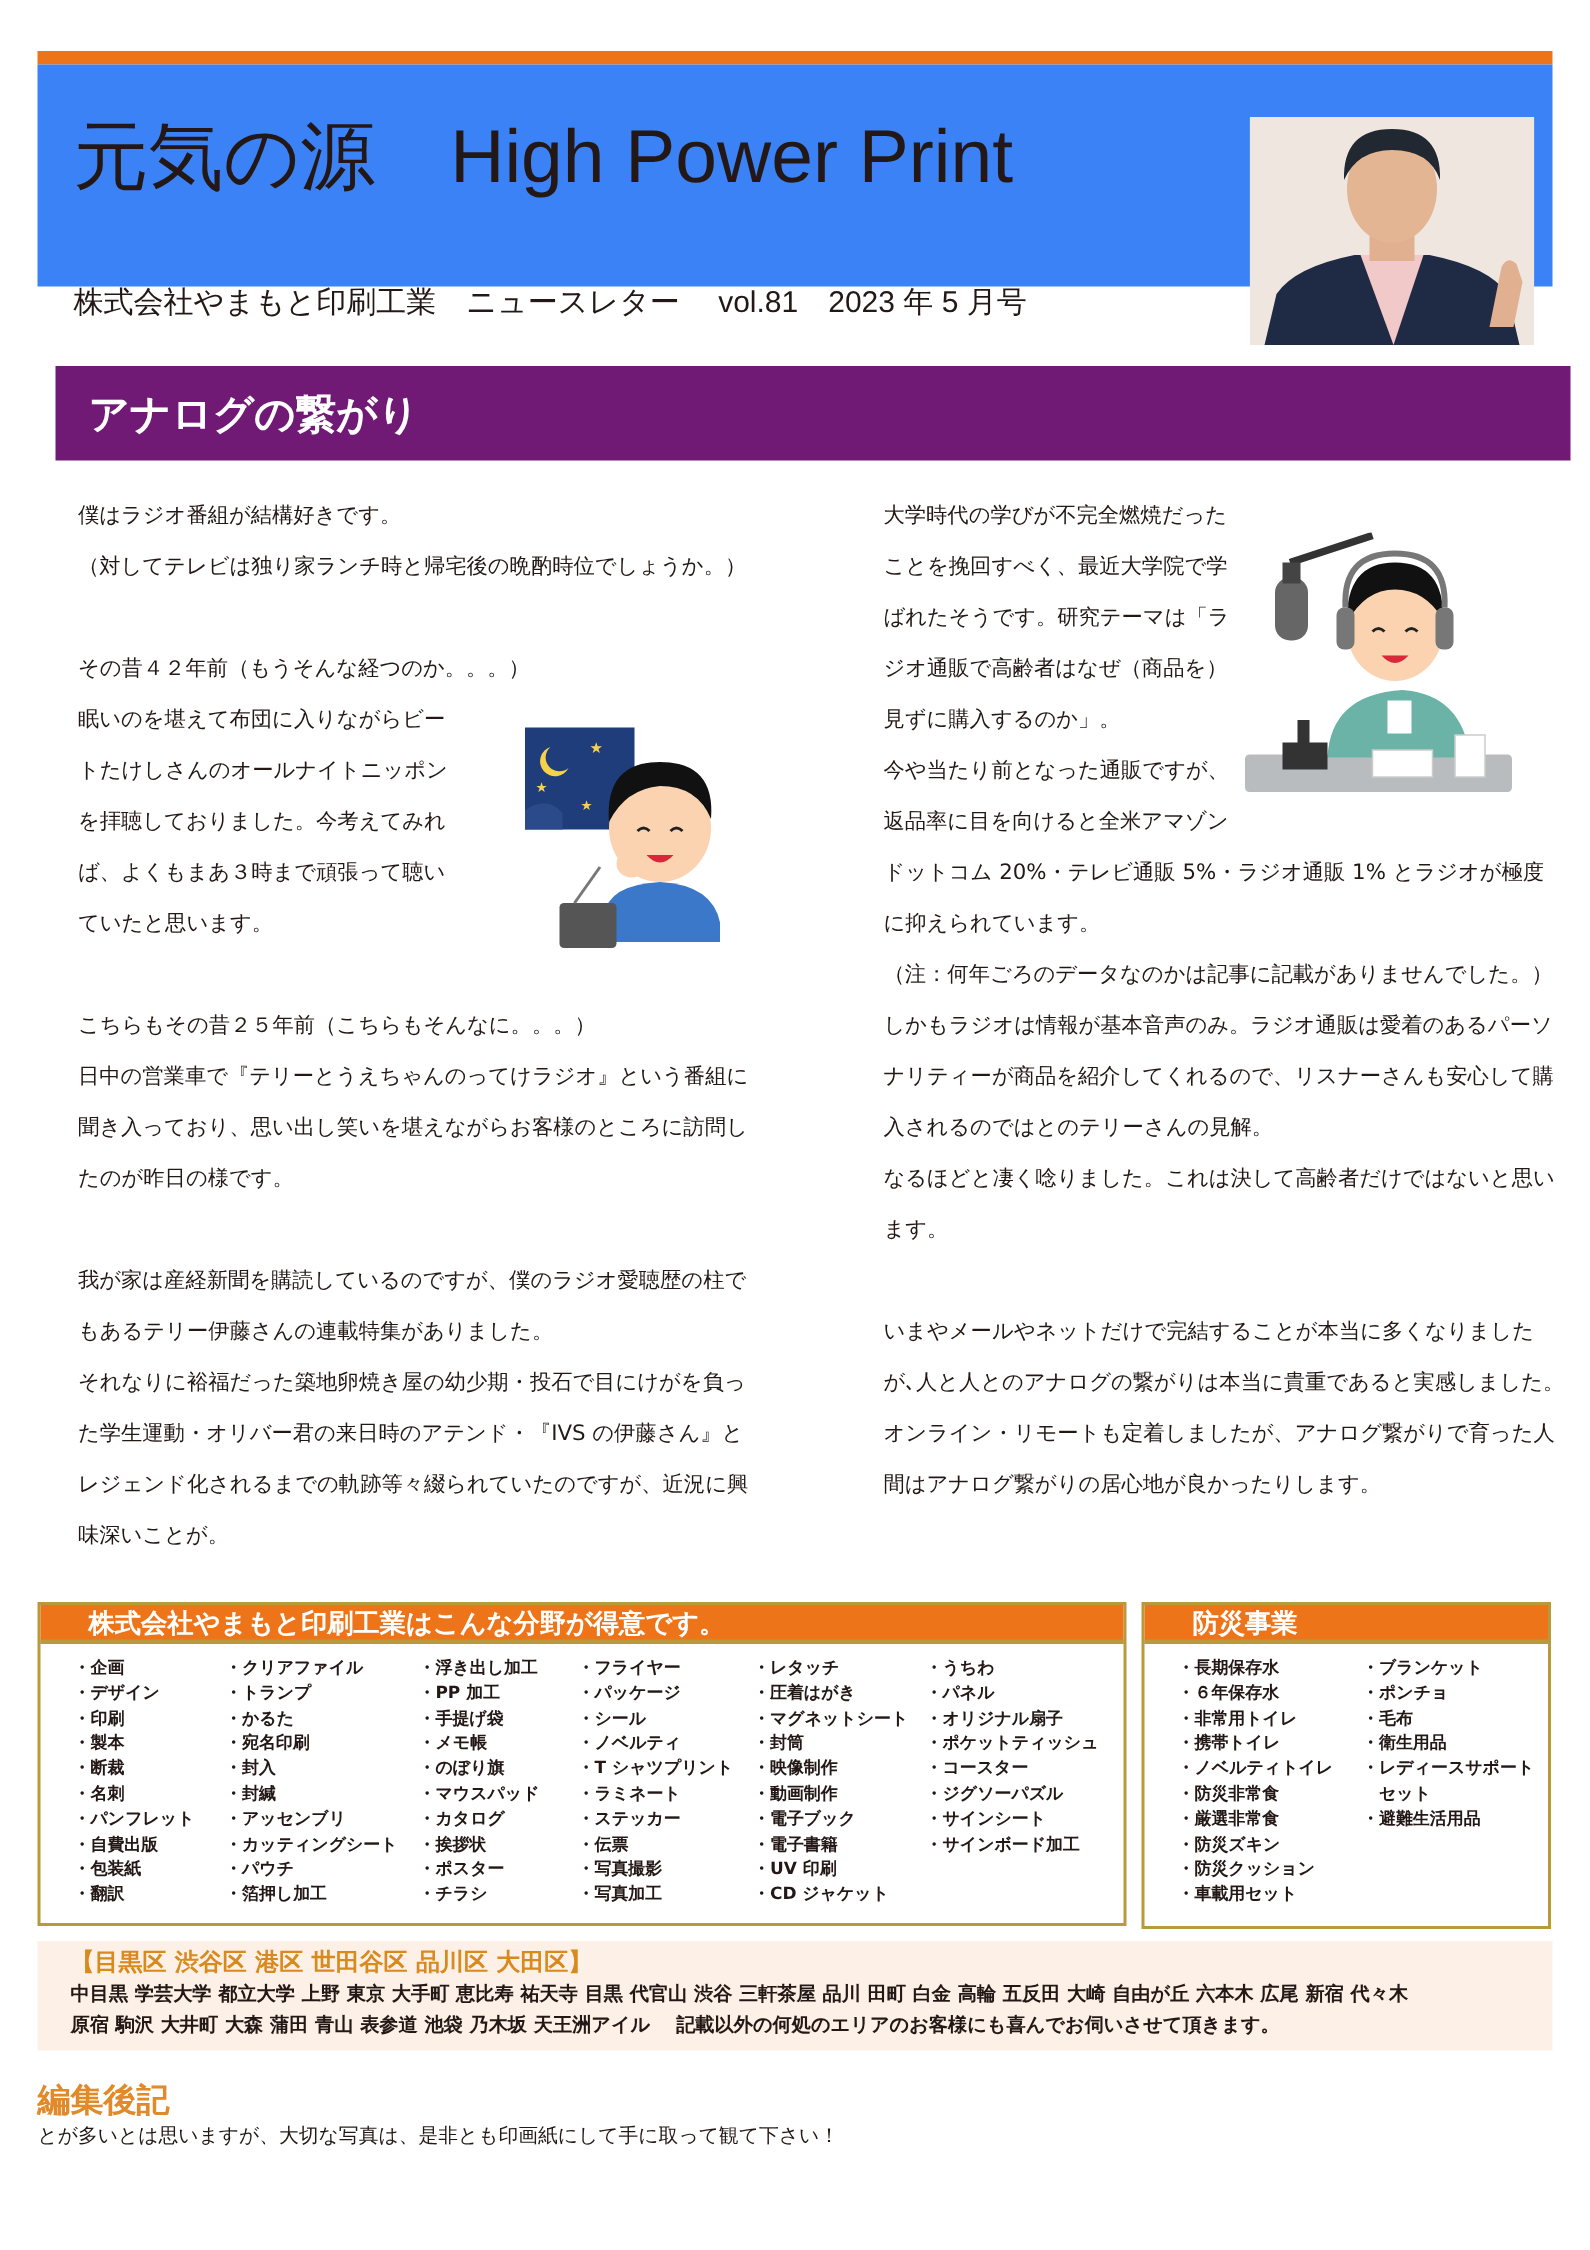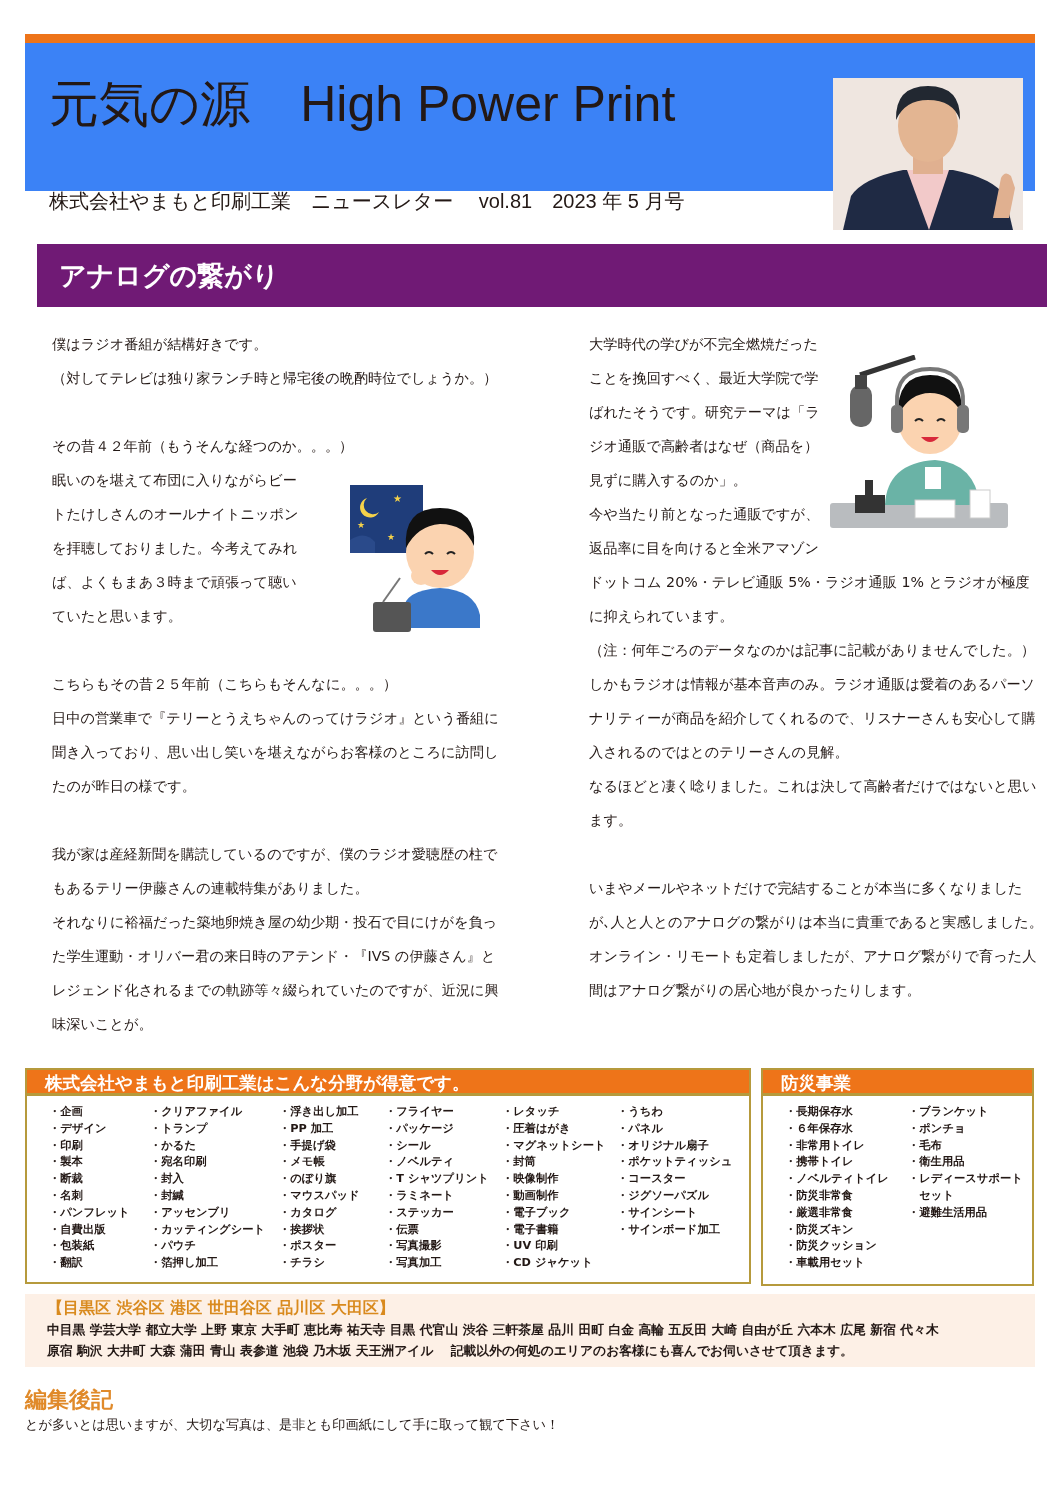--- a/index.html
+++ b/index.html
@@ -17,21 +17,21 @@
 
   .col { position: absolute; font-size: 14.2px; line-height: 34px; color: #231815; }
   .col p { white-space: nowrap; height: 34px; }
   .col-left { left: 52px; top: 327px; width: 470px; }
   .col-right { left: 553px; top: 327px; width: 470px; margin-left: 36px; }
 
   .illus-night { position: absolute; left: 345px; top: 480px; width: 145px; height: 160px; }
   .illus-dj { position: absolute; left: 825px; top: 355px; width: 185px; height: 180px; }
 
   .strengths { position: absolute; left: 25px; top: 1068px; width: 726px; height: 216px; border: 2px solid #b69a3c; background: #fff; }
-  .box-head { height: 26px; background: #ee7419; border-bottom: 3px solid #b69a3c; color: #fff; font-size: 17.5px; font-weight: bold; padding-left: 18px; line-height: 26px; }
+  .box-head { height: 26px; background: #ee7419; border-bottom: 3px solid #b69a3c; color: #fff; font-size: 17.5px; font-weight: bold; padding-left: 32px; line-height: 26px; }
   .box-body { display: flex; padding: 8px 0 0 22px; }
   .box-col { font-size: 11.3px; line-height: 16.8px; font-weight: bold; color: #231815; }
   .box-col div { white-space: nowrap; }
 
   .bousai { position: absolute; left: 761px; top: 1068px; width: 273px; height: 218px; border: 2px solid #b69a3c; background: #fff; }
 
   .area-box { position: absolute; left: 25px; top: 1294px; width: 1010px; height: 73px; background: #fdf0e6; padding: 3px 0 0 22px; }
   .area-title { color: #d98a1e; font-size: 16px; font-weight: bold; line-height: 22px; }
   .area-line { font-size: 12.8px; font-weight: bold; line-height: 21px; color: #231815; white-space: nowrap; }
 

